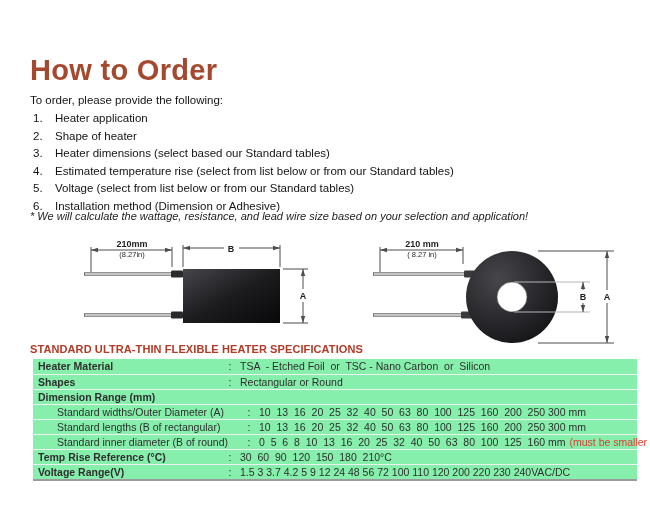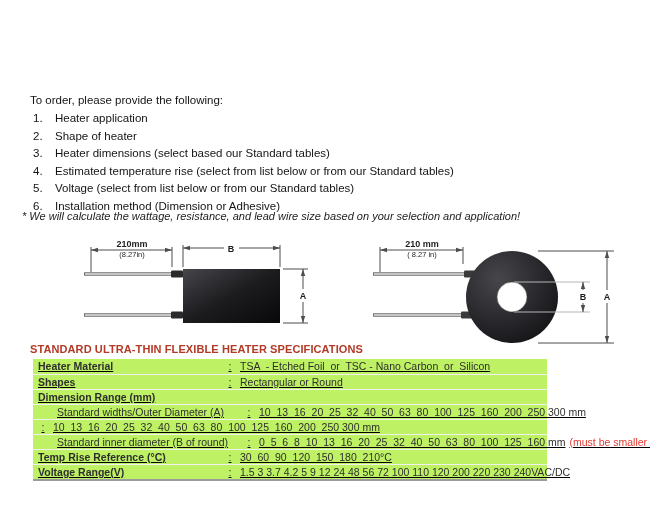--- a/index.html
+++ b/index.html
@@ -12,52 +12,53 @@
     font-size:29px; font-weight:700; color:#a5492e; letter-spacing:0.3px;
   }
   .intro {
     position:absolute; left:30px; top:94px;
     font-size:11.5px; color:#141414;text-align:right;
   }
   .steps { position:absolute; left:30px; top:110px; width:560px; }
   .step { display:flex; line-height:17.5px; font-size:11.5px; color:#141414; }
   .step-num { width:22px; padding-left:3px; flex:0 0 auto; }
   .footnote {
-    position:absolute; left:22px; top:210px; width:600px;
+    position:absolute; left:30px; top:210px; width:600px;
     font-size:11px; font-style:italic; color:#1b1b1b;
   }
   .diagram { position:absolute; }
   #dia-rect  { left:62px;  top:234px; }
   #dia-round { left:368px; top:234px; }
   .dim-b { font-family:"Liberation Sans",sans-serif; font-size:9px; font-weight:700; fill:#1d1d1d; }
   .dim-s { font-family:"Liberation Sans",sans-serif; font-size:7.5px; fill:#1d1d1d; }
   .spec-heading {
     position:absolute; left:30px; top:343px;
     font-size:11px; font-weight:700; color:#b23b27; letter-spacing:0.1px;text-align:center;
   }
   .spec-table {
-    position:absolute; left:33px; top:359px; width:514px;
-    background:#bef264; border-bottom:2px solid #9b9b9b;text-decoration:underline;
+    position:absolute; left:33px; top:359px; width:604px;
+    background:#86efac; border-bottom:2px solid #9b9b9b;
   }
   .trow {
     display:flex; height:15px; line-height:15px; font-size:10.5px; color:#2e2e2e;
     border-top:1px solid #f0f0f0; box-sizing:border-box;
   }
   .trow:first-child { border-top:none; }
   .tlabel { width:182px; padding-left:5px; font-weight:700; white-space:nowrap; flex:0 0 auto; }
   .trow.sub .tlabel { padding-left:24px; font-weight:400; }
   .tcolon { width:20px; text-align:center; flex:0 0 auto; }
   .tvalue { flex:1; white-space:pre; }
   .rednote { color:#e23a30; margin-left:4px; white-space:pre; }
 </style>
 </head>
 <body>
 
 <div class="page">
 
+  <div class="title">How to Order</div>
 
   <div class="intro">To order, please provide the following:</div>
 
   <div class="steps">
     <div class="step">
       <span class="step-num">1.</span>
       <span>Heater application</span>
     </div>
     <div class="step">
       <span class="step-num">2.</span>
@@ -203,20 +204,21 @@
       <div class="tlabel">Dimension Range (mm)</div>
       <div class="tcolon"></div>
       <div class="tvalue"><span></span><span class="rednote"></span></div>
     </div>
     <div class="trow sub">
       <div class="tlabel">Standard widths/Outer Diameter (A)</div>
       <div class="tcolon">:</div>
       <div class="tvalue"><span>10  13  16  20  25  32  40  50  63  80  100  125  160  200  250 300 mm</span><span class="rednote"></span></div>
     </div>
     <div class="trow sub">
+      <div class="tlabel">Standard lengths (B of rectangular)</div>
       <div class="tcolon">:</div>
       <div class="tvalue"><span>10  13  16  20  25  32  40  50  63  80  100  125  160  200  250 300 mm</span><span class="rednote"></span></div>
     </div>
     <div class="trow sub">
       <div class="tlabel">Standard inner diameter (B of round)</div>
       <div class="tcolon">:</div>
       <div class="tvalue"><span>0  5  6  8  10  13  16  20  25  32  40  50  63  80  100  125  160 mm</span><span class="rednote">(must be smaller than A)</span></div>
     </div>
     <div class="trow">
       <div class="tlabel">Temp Rise Reference (°C)</div>

